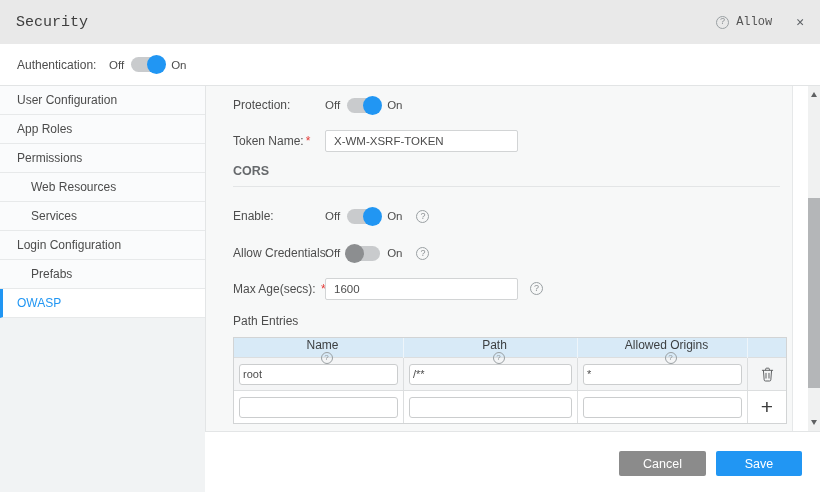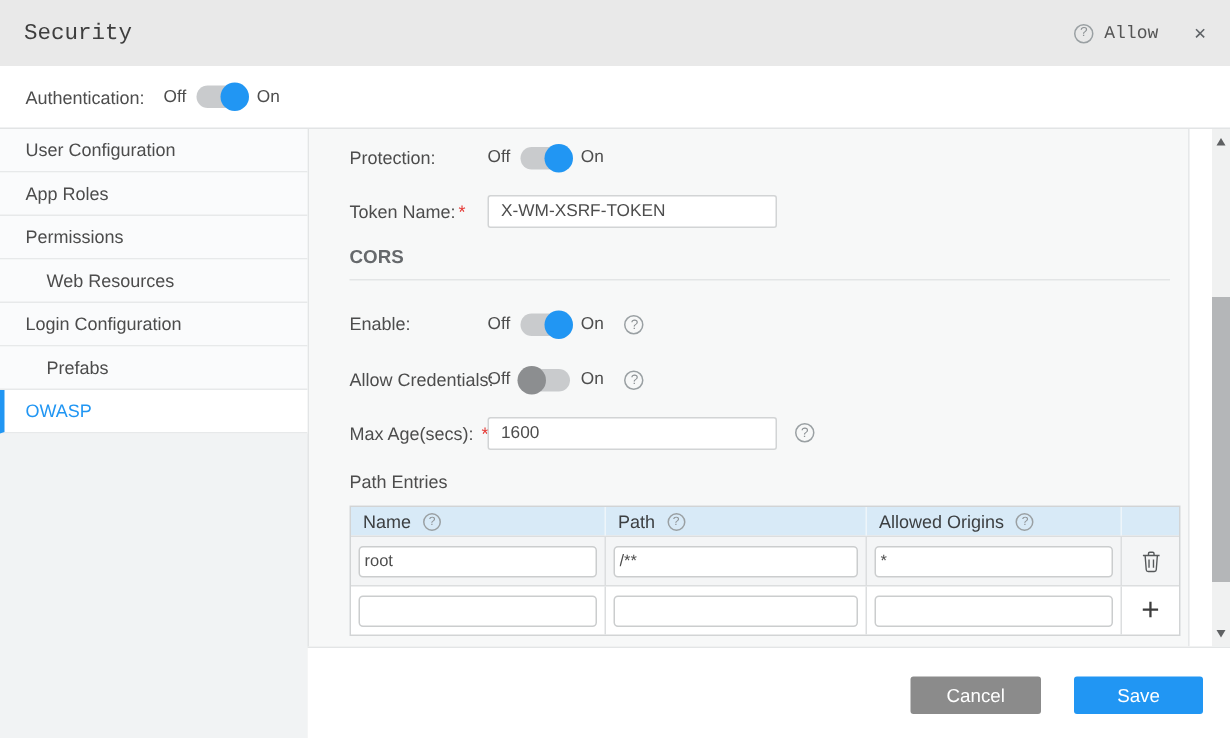--- a/index.html
+++ b/index.html
@@ -57,21 +57,21 @@
   .r-maxage { top:191px; height:23px; }
   .r-pathlabel { top:227px; height:16px; }
   .q-after-tgl { margin-left:14px; }
   .q-after-inp { margin-left:12px; }
 
   
   .ptable { position:absolute; left:27px; top:251px; width:554px; border:1px solid #d2d4d5; background:#fff; }
   .trow { display:grid; grid-template-columns:170px 174px 170px 38px; }
   .trow.head { background:#d8eaf7; height:19px; }
   .hcell { display:flex; align-items:center; padding-left:8px; font-size:12px; color:#3c3f41;
-           border-right:1px solid #eef5fa; }
+           border-right:1px solid #eef5fa;flex-direction:column; }
   .hcell .qicon { margin-left:8px; width:12px; height:12px; line-height:10px; font-size:8px; }
   .trow.body { height:33px; border-top:1px solid #dcdedf; }
   .trow.body.odd { background:#f4f5f6; }
   .bcell { display:flex; align-items:center; padding:0 5px; border-right:1px solid #dcdedf; }
   .bcell:last-child, .hcell:last-child { border-right:none; }
   .cell-input { width:100%; height:21px; border:1px solid #cbcdce; border-radius:3px; background:#fff;
                 font-size:11px; color:#4d4d4d; padding:0 3px; font-family:"Liberation Sans", sans-serif; }
   .acell { display:flex; align-items:center; justify-content:center; border-right:none; }
   .plus { font-size:21px; font-weight:300; color:#3c3c3c; line-height:20px; cursor:pointer; }
   .trashbtn { cursor:pointer; display:flex; }
@@ -80,21 +80,21 @@
   .sbar { position:absolute; right:0; top:86px; width:12px; height:345px; background:#f0f1f1; }
   .sb-up { position:absolute; top:6px; left:2.5px; width:0; height:0;
            border-left:3.5px solid transparent; border-right:3.5px solid transparent; border-bottom:5px solid #5f6163; }
   .sb-down { position:absolute; bottom:6px; left:2.5px; width:0; height:0;
            border-left:3.5px solid transparent; border-right:3.5px solid transparent; border-top:5px solid #5f6163; }
   .sb-thumb { position:absolute; top:112px; left:0; width:12px; height:190px; background:#b4b6b8; }
 
   
   .footer { position:absolute; left:205px; right:0; top:431px; bottom:0; background:#fff;
             border-top:1px solid #e3e5e6; display:flex; justify-content:flex-end;
-            padding:19px 18px 0 0; gap:22px; }
+            padding:19px 18px 0 0; gap:10px; }
   .btn { height:25px; border:none; border-radius:2px; color:#fff; font-size:12.5px;
          font-family:"Liberation Sans", sans-serif; cursor:pointer; }
   .btn-cancel { width:87px; background:#8b8b8b; }
   .btn-save { width:86px; background:#2196f3; }
 </style>
 </head>
 <body>
 
 <div class="dialog">
 
@@ -116,20 +116,21 @@
         </span>
       <span class="tlabel">On</span>
     </span>
   </div>
 
   <div class="sidebar">
     <div class="side-item">User Configuration</div>
     <div class="side-item">App Roles</div>
     <div class="side-item">Permissions</div>
     <div class="side-item sub">Web Resources</div>
+    <div class="side-item sub">Services</div>
     <div class="side-item">Login Configuration</div>
     <div class="side-item sub">Prefabs</div>
     <div class="side-item selected">OWASP</div>
   </div>
 
   <div class="main">
 
     <div class="mrow r-protection">
       <span class="flabel">Protection:</span>
       <span class="tgl-group">

